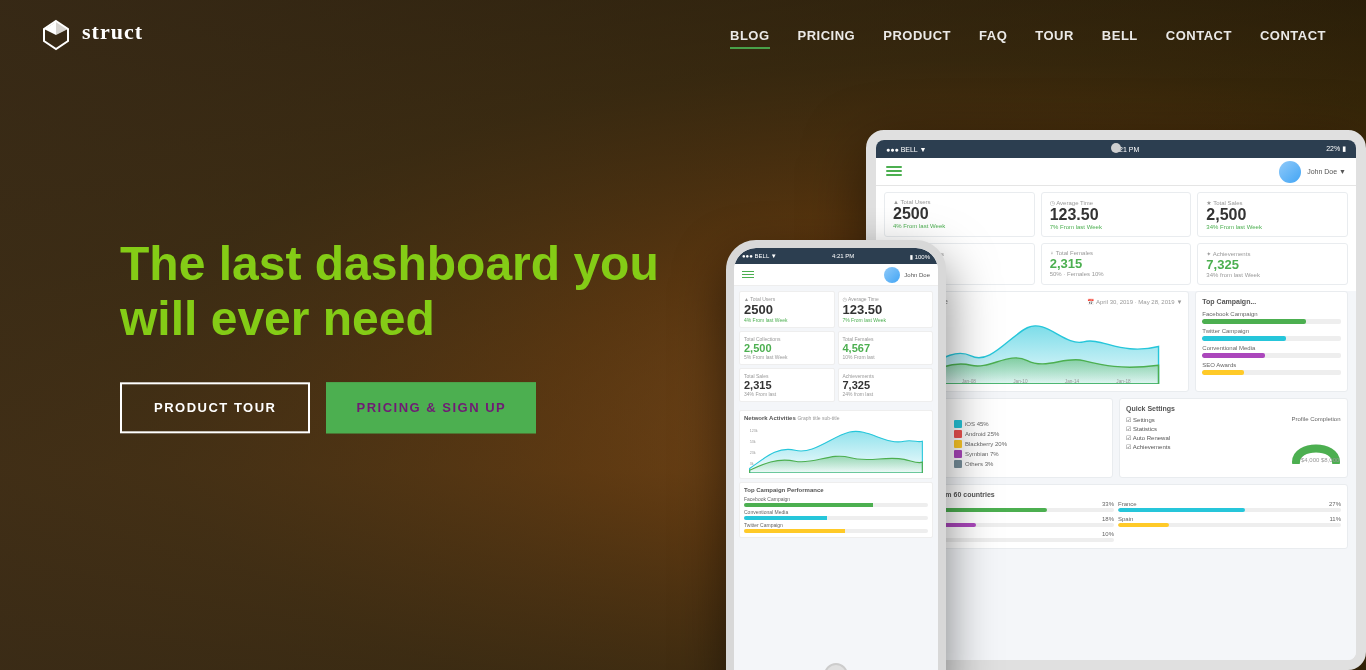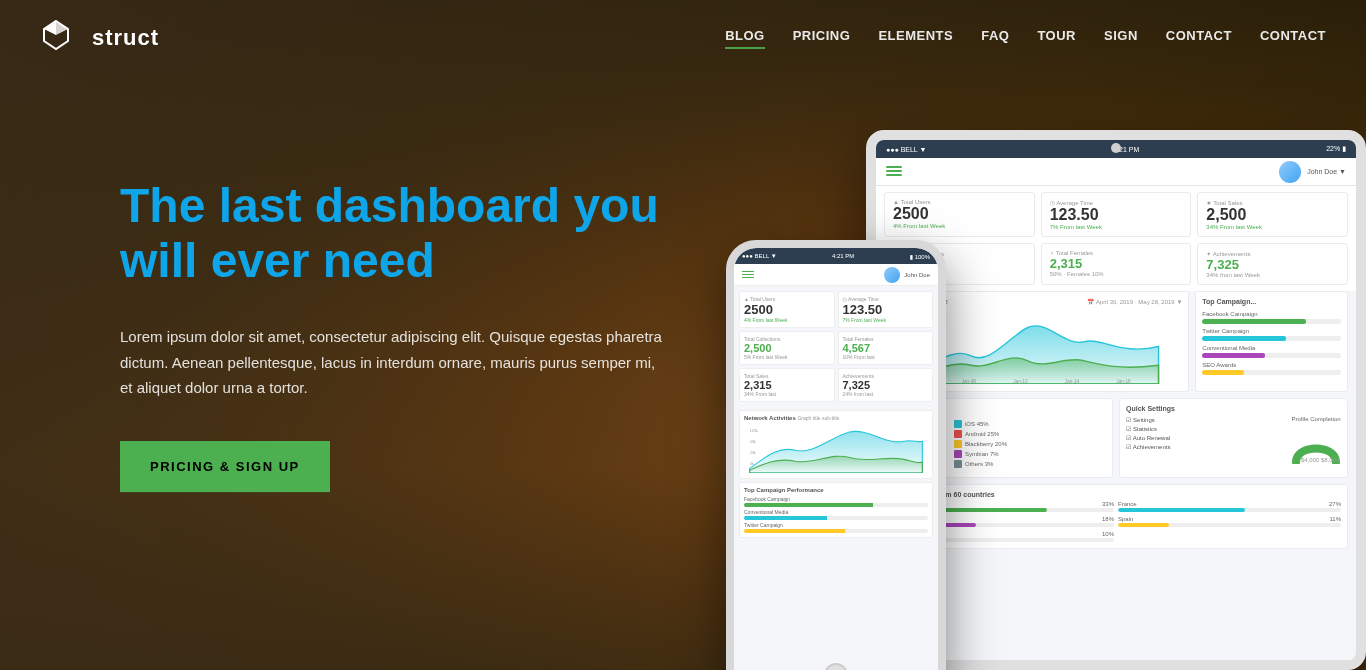--- a/index.html
+++ b/index.html
@@ -48,24 +48,25 @@
       height: 70px;
       display: flex;
       align-items: center;
       justify-content: space-between;
       padding: 0 40px;
       z-index: 10;
     }
 
     .logo {
       display: flex;
-      align-items: flex-end;
-      gap: 20px;
+      align-items: flex-start;
+      gap: 10px;
       color: #fff;
       text-decoration: none;
+      font-family: Liberation Serif, serif;
     }
 
     .logo-icon {
       width: 32px;
       height: 32px;
     }
 
     .logo-text {
       font-size: 22px;
       font-weight: 600;
@@ -102,21 +103,21 @@
       top: 50%;
       left: 120px;
       transform: translateY(-50%);
       z-index: 5;
       max-width: 550px;
     }
 
     .hero-title {
       font-size: 48px;
       font-weight: 700;
-      color: #0ea5e9;
+      color: #84cc16;
       line-height: 1.15;
       margin-bottom: 36px;
     }
 
     .hero-desc {
       font-size: 15px;
       color: rgba(255,255,255,0.85);
       line-height: 1.7;
       margin-bottom: 40px;
     }
@@ -136,21 +137,21 @@
       letter-spacing: 1.5px;
       cursor: pointer;
       text-transform: uppercase;
       transition: all 0.2s;
     }
 
     .btn-signup {
       padding: 16px 28px;
       border: 2px solid #4caf50;
       background: #4caf50;
-      color: #000000;
+      color: #701a75;
       font-size: 13px;
       font-weight: 700;
       letter-spacing: 1.5px;
       cursor: pointer;
       text-transform: uppercase;
       transition: all 0.2s;
     }
 
     
     .devices {
@@ -286,44 +287,44 @@
     </a>
 
     <ul class="nav-links">
       <li class="active">
         <a href="#">BLOG</a>
       </li>
       <li>
         <a href="#">PRICING</a>
       </li>
       <li>
-        <a href="#">ELEMENTS</a>
+        <a href="#">PRODUCT</a>
       </li>
       <li>
         <a href="#">FAQ</a>
       </li>
       <li>
         <a href="#">TOUR</a>
       </li>
       <li>
-        <a href="#">SIGN</a>
+        <a href="#">BELL</a>
       </li>
       <li>
         <a href="#">CONTACT</a>
       </li>
       <li>
         <a href="#">CONTACT</a>
       </li>
     </ul>
   </nav>
 
   <div class="hero-content">
     <h1 class="hero-title">The last dashboard you will ever need</h1>
-    <p class="hero-desc">Lorem ipsum dolor sit amet, consectetur adipiscing elit. Quisque egestas pharetra dictum. Aenean pellentesque, lacus in interdum ornare, mauris purus semper mi, et aliquet dolor urna a tortor.</p>
     <div class="hero-buttons">
+      <button class="btn-tour">PRODUCT TOUR</button>
       <button class="btn-signup">PRICING &amp; SIGN UP</button>
     </div>
   </div>
 
   <div class="devices">
 
     <div class="ipad">
       <div class="ipad-notch"></div>
       <div class="ipad-screen">
         <div class="dash">

